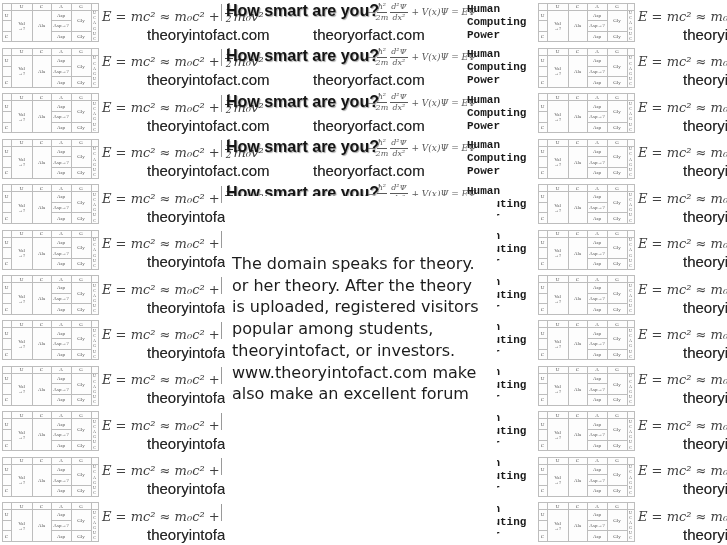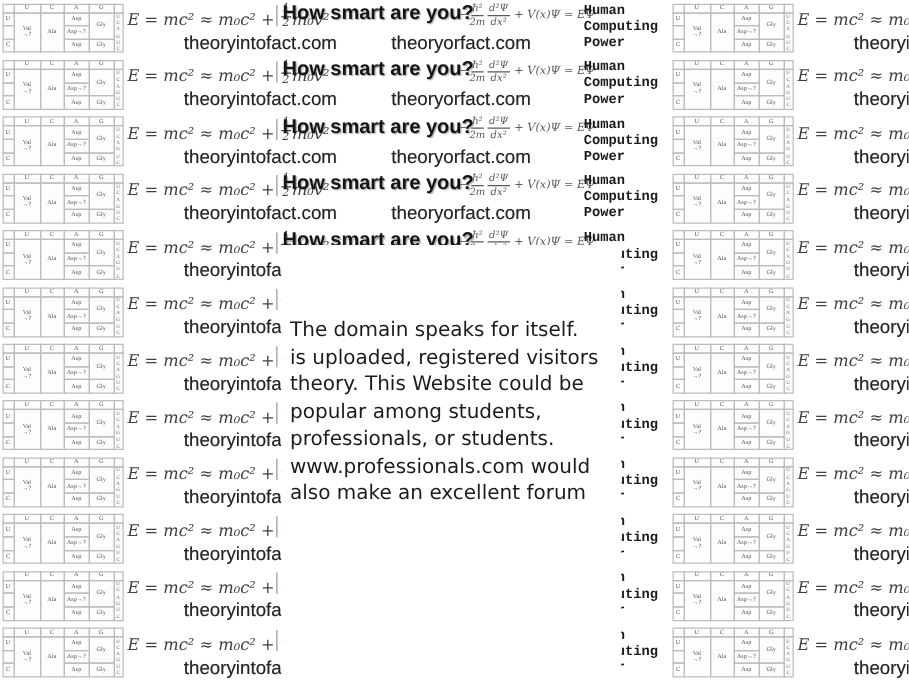--- a/index.html
+++ b/index.html
@@ -1408,22 +1408,22 @@
       
     </div>
 
     <div class="domain1">theoryintofact.com</div>
 
   </div>
     </div>
 
   <div id="overlay">
     <div id="overlay-text">
-      <div class="tline">The domain speaks for itself.</div>
+      <div class="tline">The domain speaks for theory.</div>
+      <div class="tline">or her theory. After the theory</div>
       <div class="tline">is uploaded, registered visitors</div>
-      <div class="tline">theory. This Website could be</div>
       <div class="tline">popular among students,</div>
-      <div class="tline">professionals, or students.</div>
-      <div class="tline">www.professionals.com would</div>
+      <div class="tline">theoryintofact, or investors.</div>
+      <div class="tline">www.theoryintofact.com make</div>
       <div class="tline">also make an excellent forum</div>
     </div>
   </div>
 </div>
 
 </body></html>

